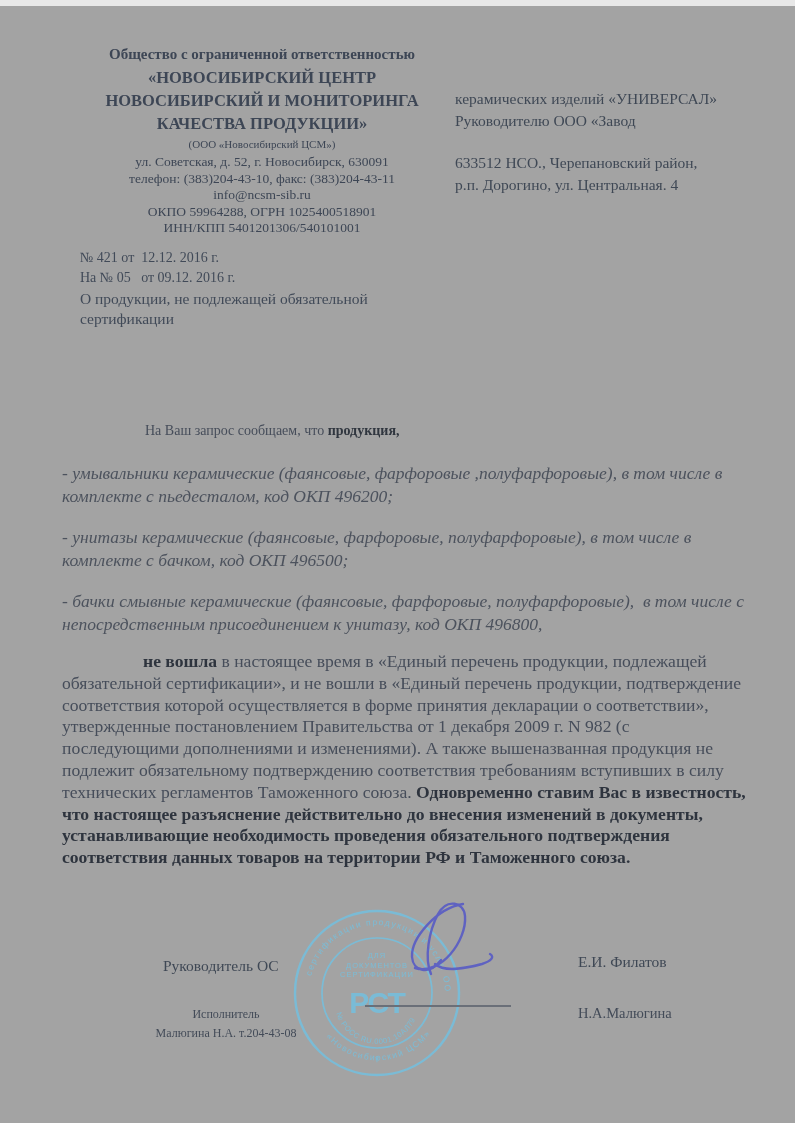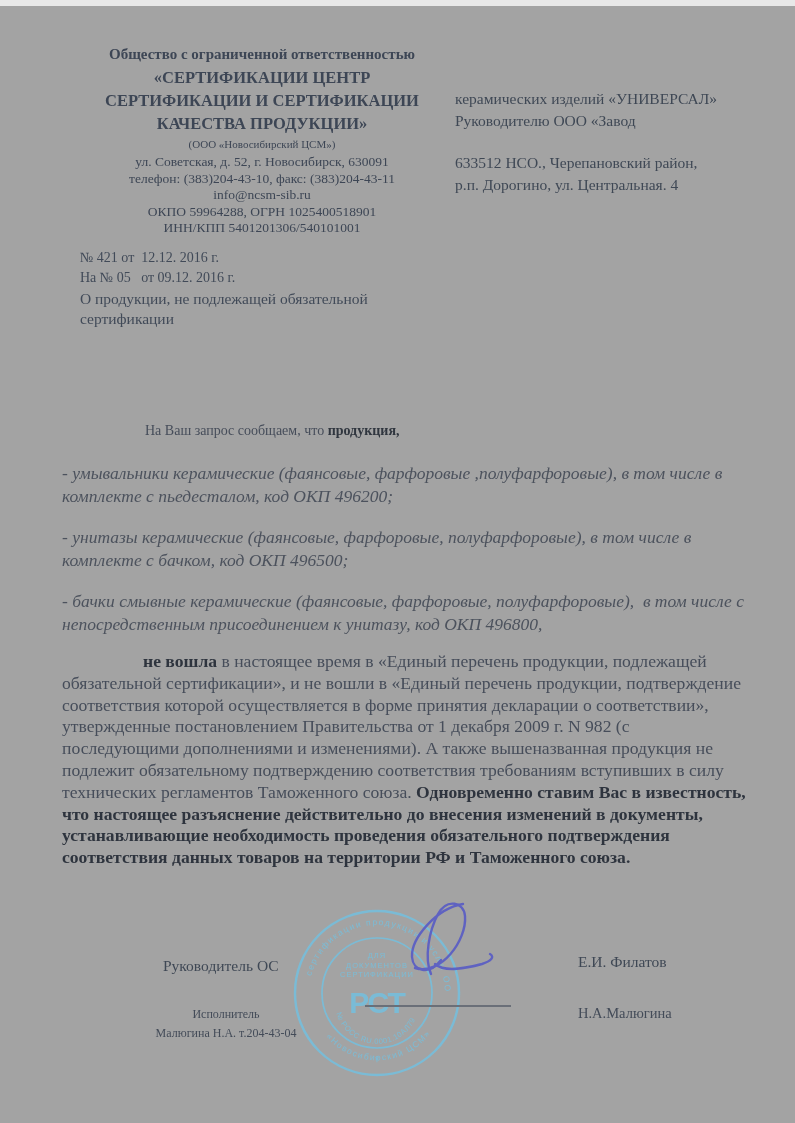--- a/index.html
+++ b/index.html
@@ -41,22 +41,22 @@
   .stamp{position:absolute;left:290px;top:899px;opacity:0.85;}
   .signature-ink{position:absolute;left:385px;top:888px;}
 </style>
 </head>
 <body>
 
 <div class="page">
 
   <div class="letterhead">
     <p class="lh-type">Общество с ограниченной ответственностью</p>
-    <p class="lh-name">«СЕРТИФИКАЦИИ ЦЕНТР</p>
-    <p class="lh-name">СЕРТИФИКАЦИИ И СЕРТИФИКАЦИИ</p>
+    <p class="lh-name">«НОВОСИБИРСКИЙ ЦЕНТР</p>
+    <p class="lh-name">НОВОСИБИРСКИЙ И МОНИТОРИНГА</p>
     <p class="lh-name">КАЧЕСТВА ПРОДУКЦИИ»</p>
     <p class="lh-short">(ООО «Новосибирский ЦСМ»)</p>
     <p class="lh-contact">ул. Советская, д. 52, г. Новосибирск, 630091</p>
     <p class="lh-contact">телефон: (383)204-43-10, факс: (383)204-43-11</p>
     <p class="lh-contact">info@ncsm-sib.ru</p>
     <p class="lh-contact">ОКПО 59964288, ОГРН 1025400518901</p>
     <p class="lh-contact">ИНН/КПП 5401201306/540101001</p>
   </div>
 
   <div class="recipient">
@@ -106,21 +106,21 @@
     <text font-size="7.5" fill="#74c0df" letter-spacing="0.5" font-family="Liberation Sans, sans-serif">
       <textPath href="#arcNumber" startOffset="2%">№ РОСС RU.0001.10АЛ79</textPath>
     </text>
   </svg>
 
   <div class="sig-line"></div>
   <div class="sig-head-title">Руководитель ОС</div>
   <div class="sig-head-name">Е.И. Филатов</div>
   <div class="sig-exec">
     <p>Исполнитель</p>
-    <p>Малюгина Н.А. т.204-43-04</p>
+    <p>Малюгина Н.А. т.204-43-08</p>
   </div>
   <div class="sig-exec-name">Н.А.Малюгина</div>
 
   <svg class="signature-ink" width="130" height="110" viewBox="0 0 130 110">
     <g fill="none" stroke="#585cc5" stroke-width="2.4" stroke-linecap="round" opacity="0.9">
       <path d="M 78 10 C 52 14, 26 44, 27 63 C 28 77, 44 82, 56 66"></path>
       <path d="M 30 74 C 56 82, 82 46, 80 22 C 79 8, 62 4, 53 20 C 44 37, 39 64, 46 80"></path>
       <path d="M 50 70 C 60 79, 82 74, 97 70 C 106 67, 110 63, 105 60"></path>
     </g>
   </svg>

